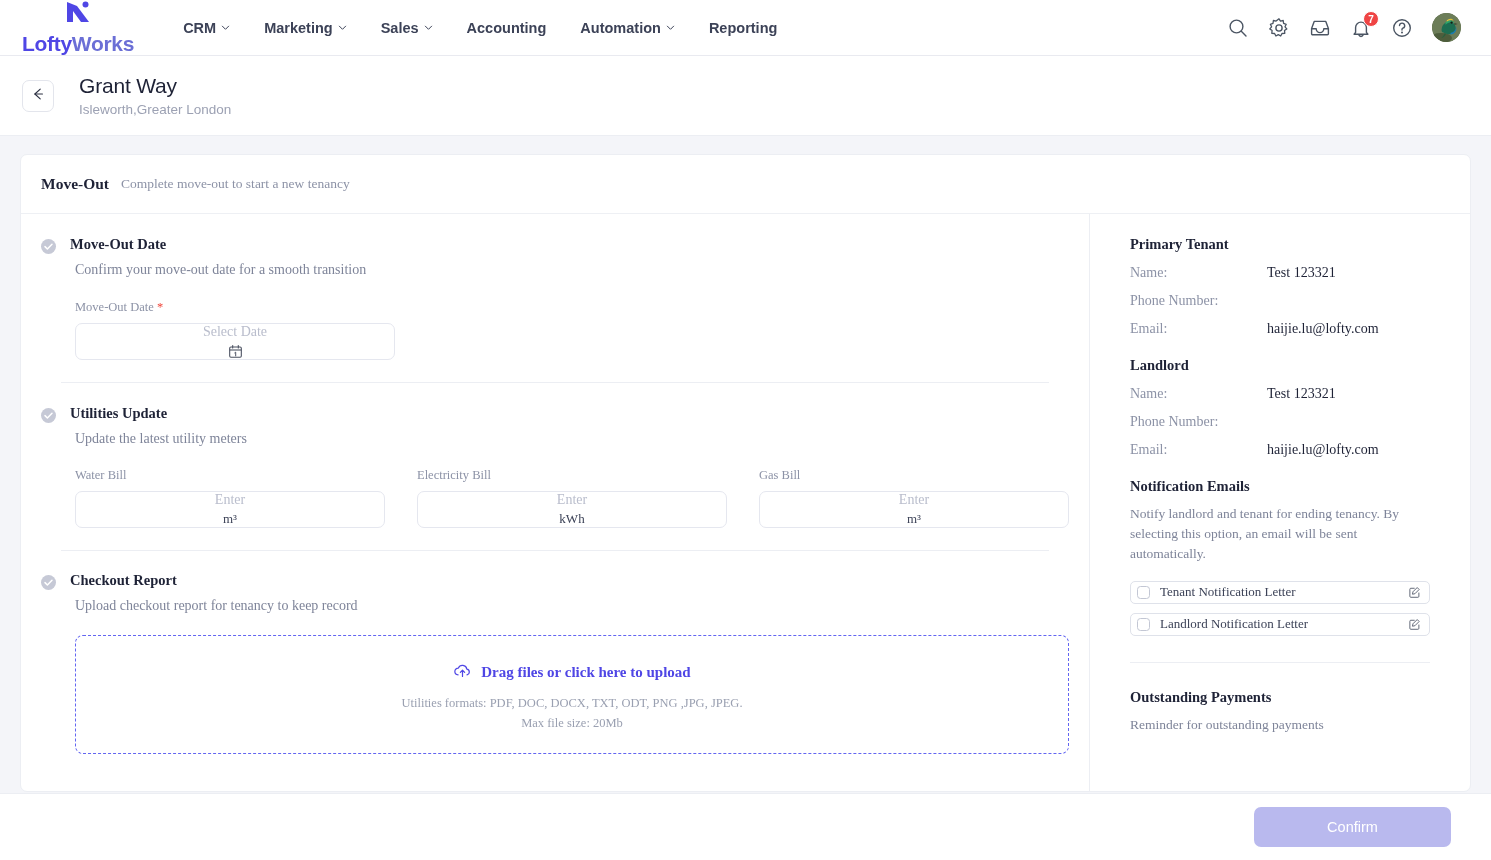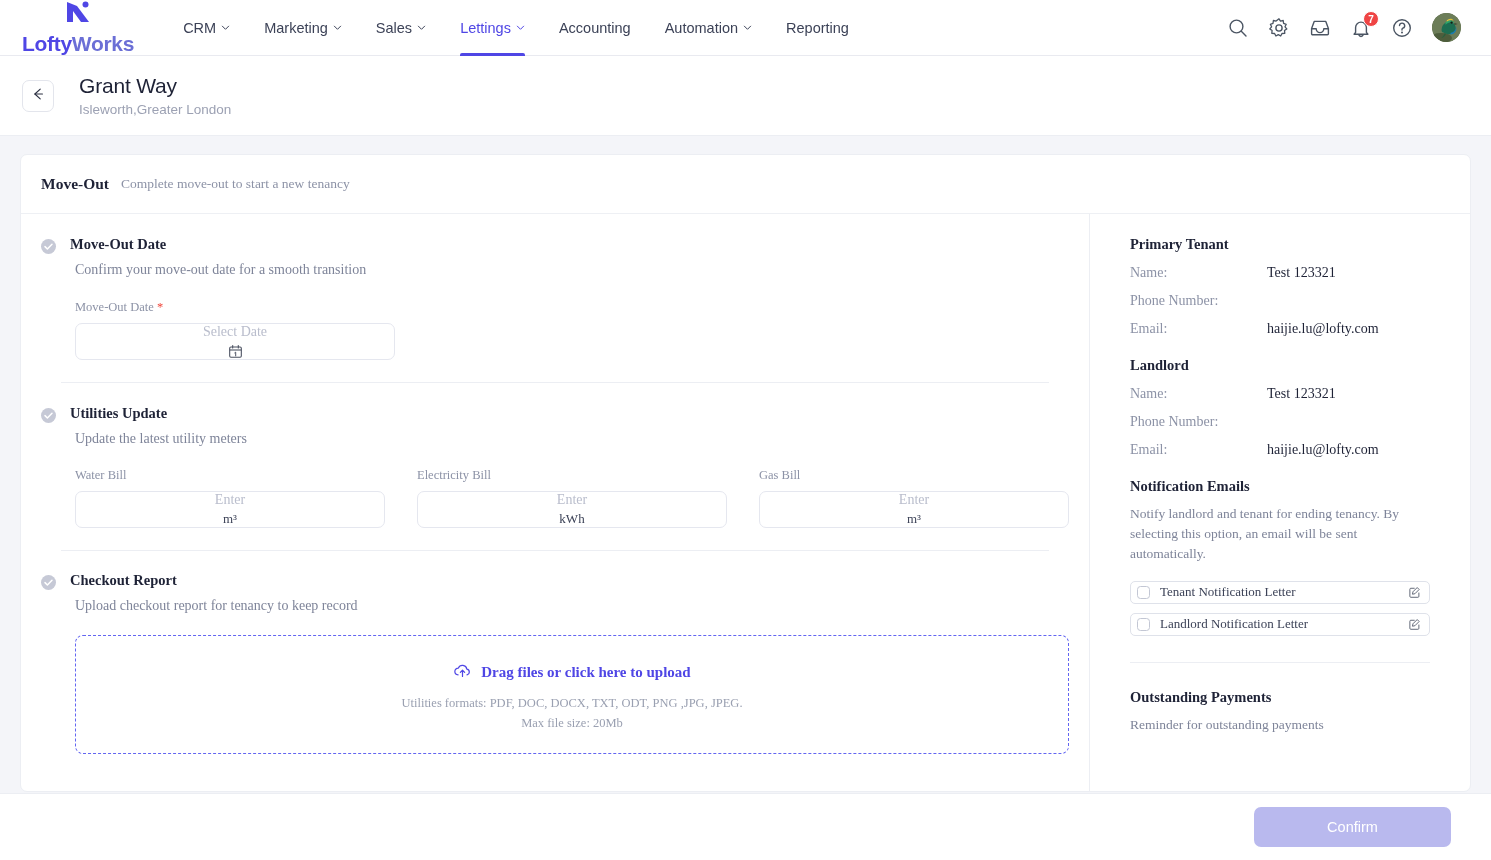--- a/index.html
+++ b/index.html
@@ -24,21 +24,21 @@
   .brand-mark { width: 26px; height: 24px; flex: 0 0 auto; }
   .brand-text { font-size: 21px; font-weight: bold; letter-spacing: -.3px; }
   .brand-text .lofty { color: #4f46e5; }
   .brand-text .works { color: #6b6fd6; }
 
   .navitems { display: flex; align-items: center; height: 56px; gap: 0; }
   .navitem {
     display: flex; align-items: center; gap: 5px;
     font-size: 14.5px; color: #3c4257;
     height: 56px; padding: 0 17px; cursor: pointer;
-    position: relative; white-space: nowrap;
+    position: relative; white-space: nowrap; font-weight: bold;
   }
   .navitem.active { color: #4f46e5; }
   .navitem.active::after {
     content: ""; position: absolute; left: 17px; right: 17px; bottom: 0;
     height: 3px; background: #4f46e5; border-radius: 2px 2px 0 0;
   }
   .caret { display: inline-block; width: 9px; height: 9px; }
   .caret svg { display: block; }
 
   .navright { margin-left: auto; display: flex; align-items: center; gap: 19px; padding-right: 10px; }
@@ -202,28 +202,20 @@
     <div class="navitem">
       <span>Marketing</span>
       <span class="caret">
           <svg viewBox="0 0 10 10" width="9" height="9">
             <path d="M1.5 3.5 L5 7 L8.5 3.5" fill="none" stroke="currentColor" stroke-width="1.1" stroke-linecap="round" stroke-linejoin="round"></path>
           </svg>
         </span>
     </div>
     <div class="navitem">
       <span>Sales</span>
-      <span class="caret">
-          <svg viewBox="0 0 10 10" width="9" height="9">
-            <path d="M1.5 3.5 L5 7 L8.5 3.5" fill="none" stroke="currentColor" stroke-width="1.1" stroke-linecap="round" stroke-linejoin="round"></path>
-          </svg>
-        </span>
-    </div>
-    <div class="navitem active">
-      <span>Lettings</span>
       <span class="caret">
           <svg viewBox="0 0 10 10" width="9" height="9">
             <path d="M1.5 3.5 L5 7 L8.5 3.5" fill="none" stroke="currentColor" stroke-width="1.1" stroke-linecap="round" stroke-linejoin="round"></path>
           </svg>
         </span>
     </div>
     <div class="navitem">
       <span>Accounting</span>
     </div>
     <div class="navitem">

